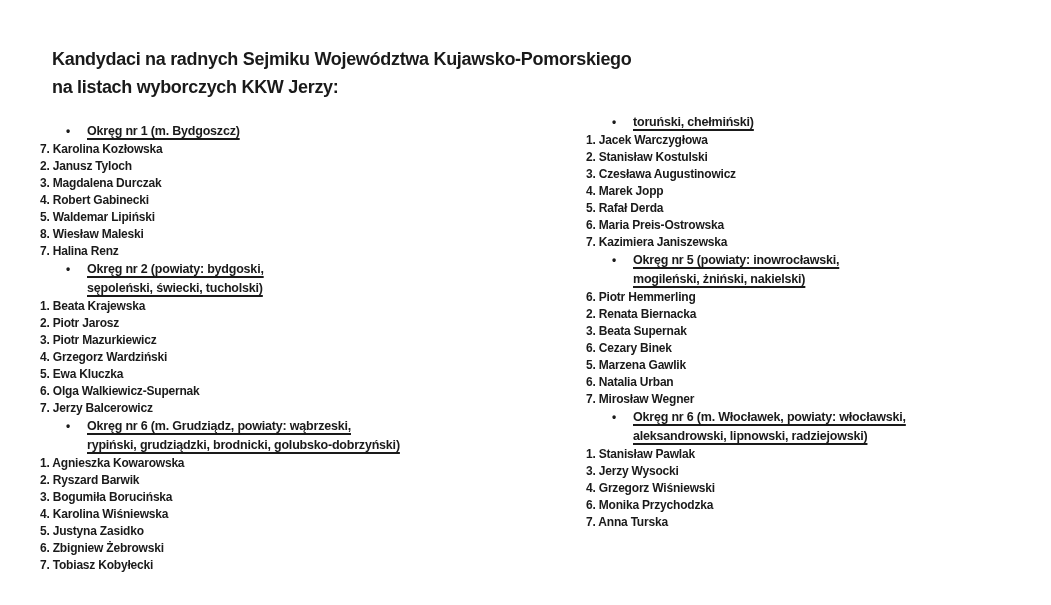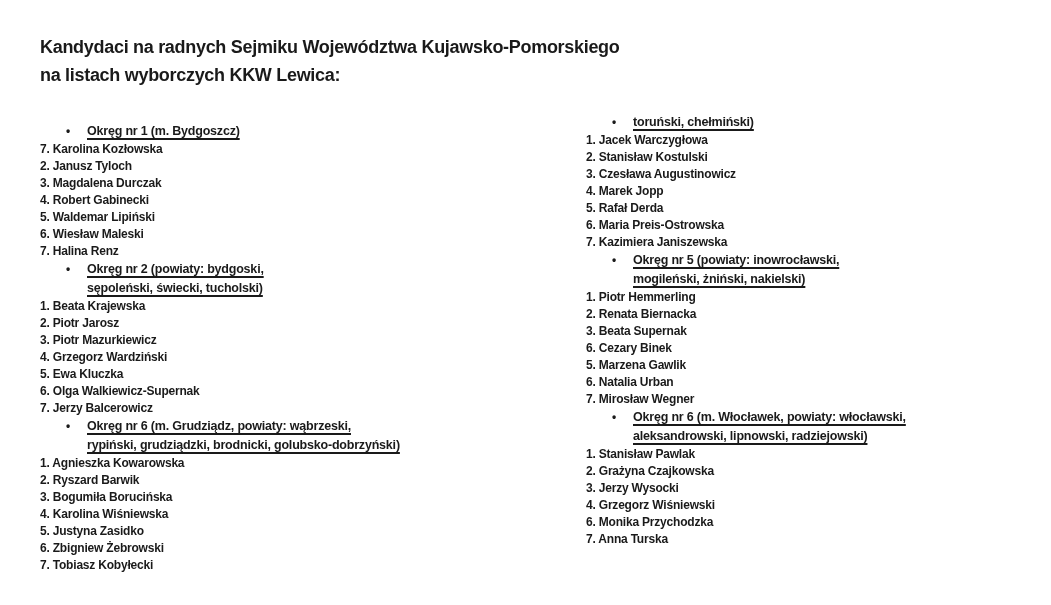--- a/index.html
+++ b/index.html
@@ -17,21 +17,21 @@
   }
   .page {
     position: absolute;
     inset: 0;
     background: #ffffff;
   }
   .title {
     position: absolute;
     left: 40px;
     top: 33px;
-    margin: 0;
+    margin: 12px;
     font-size: 18px;
     font-weight: bold;
     line-height: 28px;
     letter-spacing: -0.3px;
     color: #1a1a1a;
   }
   .title-line { display: block; white-space: nowrap; }
 
   .column { position: absolute; }
   .column-left  { left: 40px;  top: 122px; width: 535px; }
@@ -67,37 +67,37 @@
     letter-spacing: -0.2px;
     white-space: nowrap;
   }
 </style>
 </head>
 <body>
 
 <div class="page">
   <h1 class="title">
     <span class="title-line">Kandydaci na radnych Sejmiku Województwa Kujawsko-Pomorskiego</span>
-    <span class="title-line">na listach wyborczych KKW Lewica:</span>
+    <span class="title-line">na listach wyborczych KKW Jerzy:</span>
   </h1>
   <div class="column column-left" id="col-left">
       <section class="district-section">
         <div class="district-header">
           <span class="bullet">•</span>
           <div class="district-lines">
             <span class="district-line">Okręg nr 1 (m. Bydgoszcz)</span>
           </div>
         </div>
         <div class="candidate-list">
           <div class="candidate">7. Karolina Kozłowska</div>
           <div class="candidate">2. Janusz Tyloch</div>
           <div class="candidate">3. Magdalena Durczak</div>
           <div class="candidate">4. Robert Gabinecki</div>
           <div class="candidate">5. Waldemar Lipiński</div>
-          <div class="candidate">6. Wiesław Maleski</div>
+          <div class="candidate">8. Wiesław Maleski</div>
           <div class="candidate">7. Halina Renz</div>
         </div>
       </section>
       <section class="district-section">
         <div class="district-header">
           <span class="bullet">•</span>
           <div class="district-lines">
             <span class="district-line">Okręg nr 2 (powiaty: bydgoski,</span>
             <span class="district-line">sępoleński, świecki, tucholski)</span>
           </div>
@@ -151,40 +151,39 @@
       </section>
       <section class="district-section">
         <div class="district-header">
           <span class="bullet">•</span>
           <div class="district-lines">
             <span class="district-line">Okręg nr 5 (powiaty: inowrocławski,</span>
             <span class="district-line">mogileński, żniński, nakielski)</span>
           </div>
         </div>
         <div class="candidate-list">
-          <div class="candidate">1. Piotr Hemmerling</div>
+          <div class="candidate">6. Piotr Hemmerling</div>
           <div class="candidate">2. Renata Biernacka</div>
           <div class="candidate">3. Beata Supernak</div>
           <div class="candidate">6. Cezary Binek</div>
           <div class="candidate">5. Marzena Gawlik</div>
           <div class="candidate">6. Natalia Urban</div>
           <div class="candidate">7. Mirosław Wegner</div>
         </div>
       </section>
       <section class="district-section">
         <div class="district-header">
           <span class="bullet">•</span>
           <div class="district-lines">
             <span class="district-line">Okręg nr 6 (m. Włocławek, powiaty: włocławski,</span>
             <span class="district-line">aleksandrowski, lipnowski, radziejowski)</span>
           </div>
         </div>
         <div class="candidate-list">
           <div class="candidate">1. Stanisław Pawlak</div>
-          <div class="candidate">2. Grażyna Czajkowska</div>
           <div class="candidate">3. Jerzy Wysocki</div>
           <div class="candidate">4. Grzegorz Wiśniewski</div>
           <div class="candidate">6. Monika Przychodzka</div>
           <div class="candidate">7. Anna Turska</div>
         </div>
       </section>
     </div>
 </div>
 
 </body></html>

